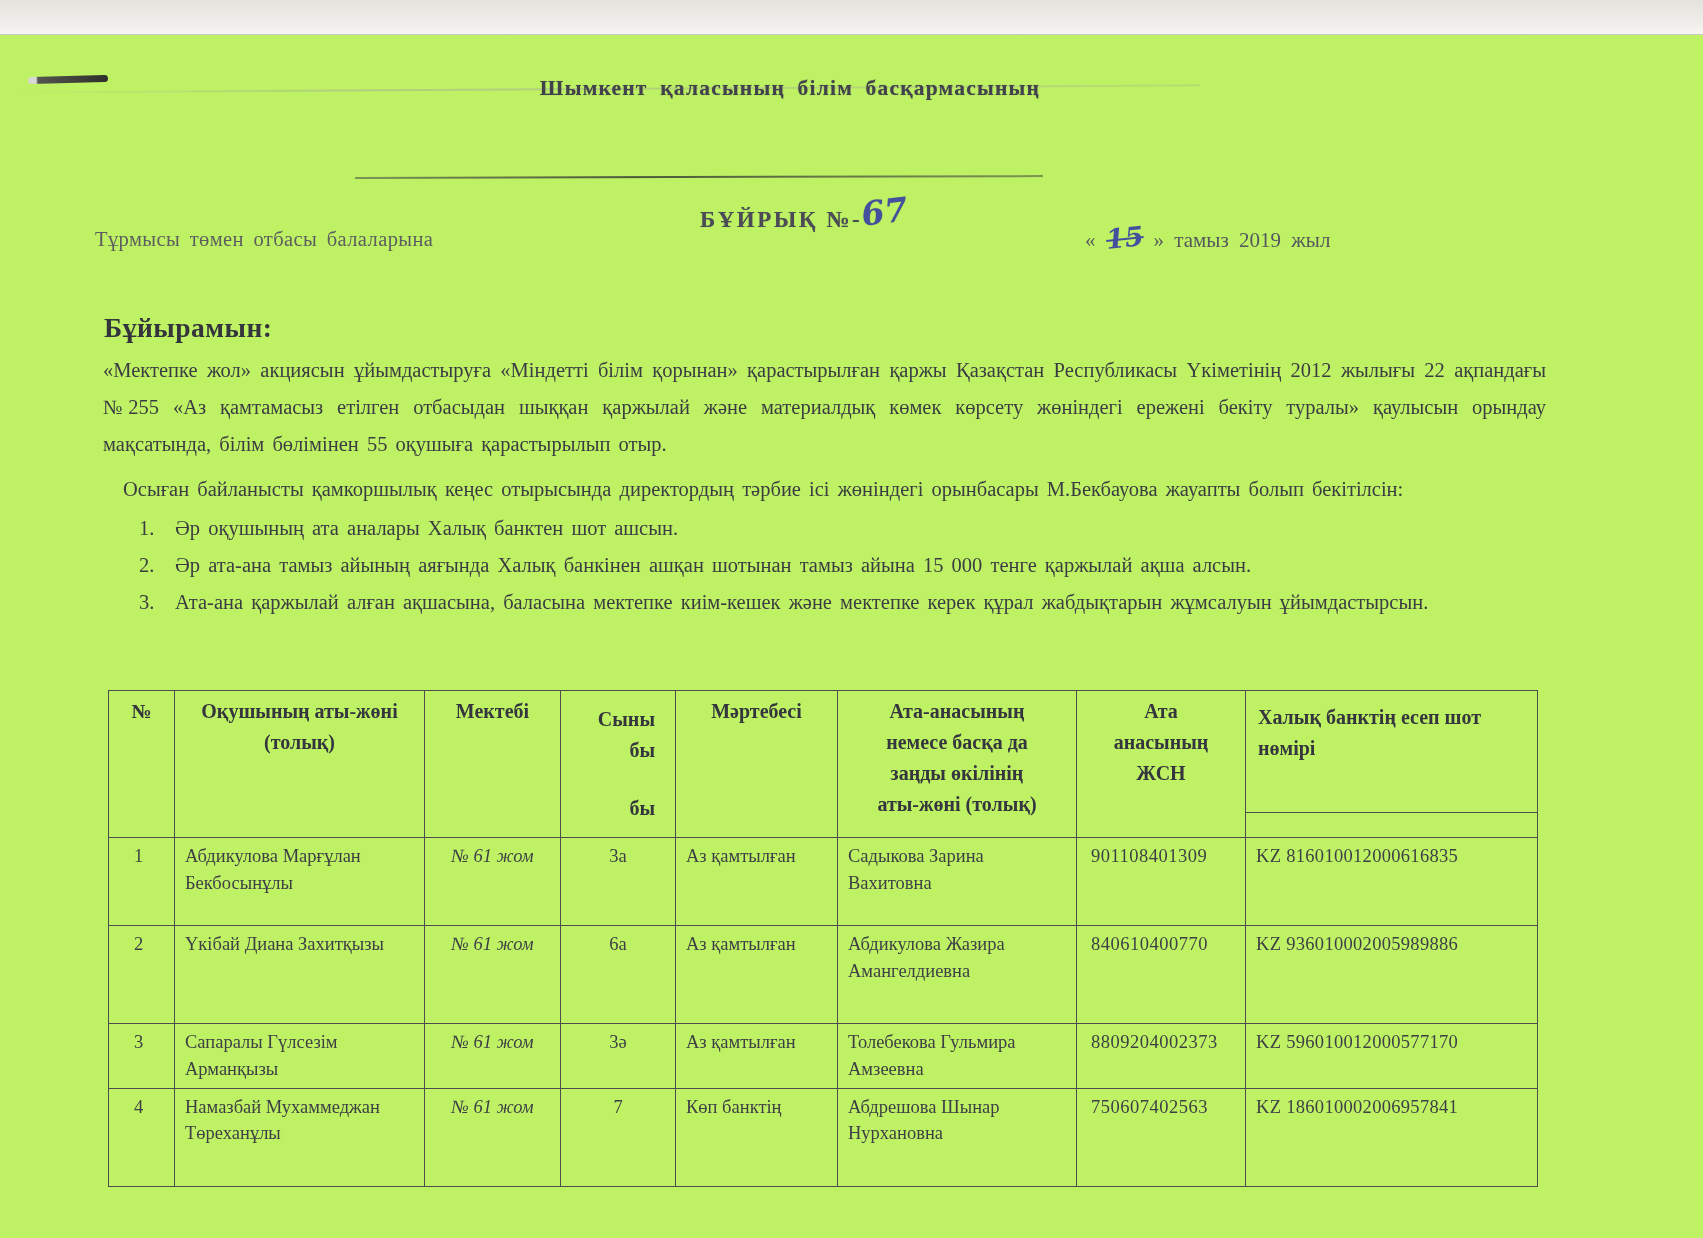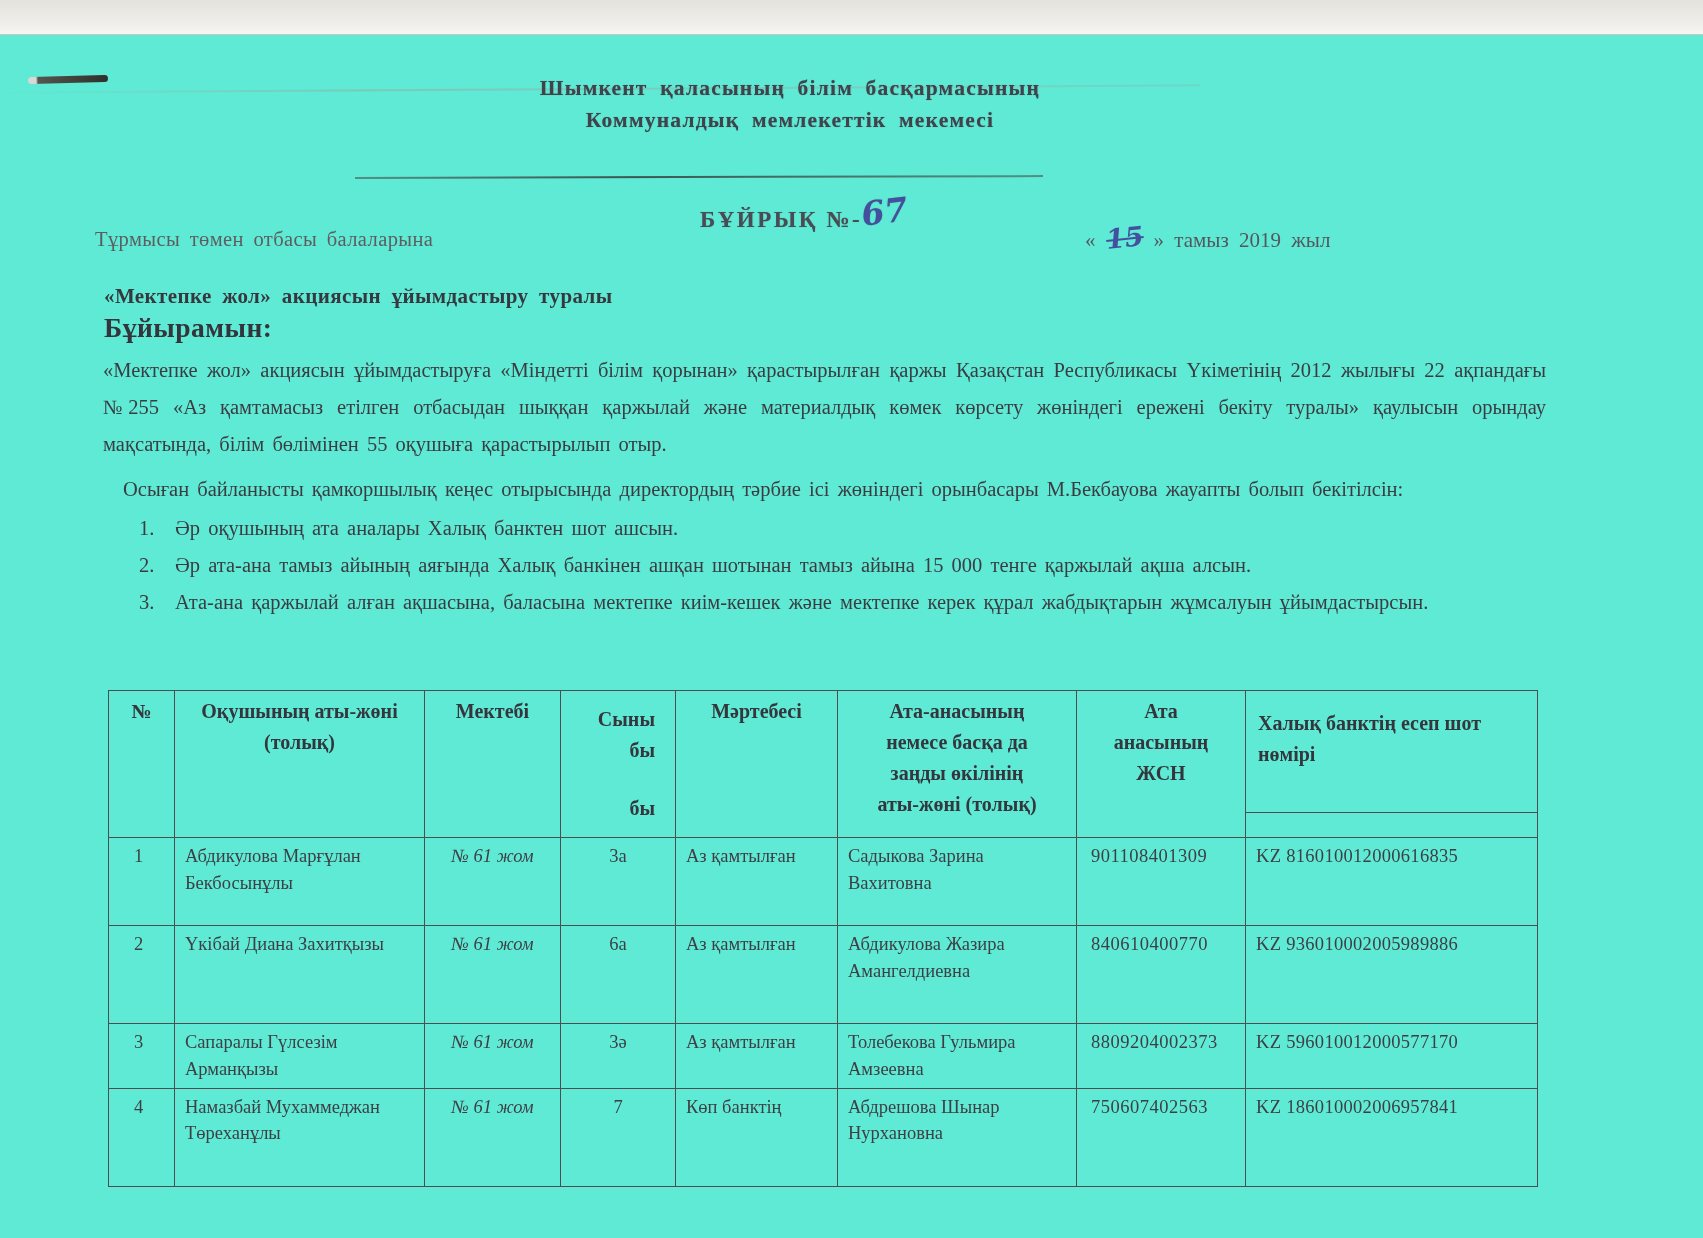--- a/index.html
+++ b/index.html
@@ -1,19 +1,19 @@
 <!DOCTYPE html>
 <html><head>
 <meta charset="utf-8">
 <style>
   html,body{margin:0;padding:0;background:#9a9a9a;}
   .page{
     position:relative;
     width:1703px;height:1238px;
-    background:#5eead4;
+    background:#bef264;
     overflow:hidden;
     font-family:"Liberation Serif","DejaVu Serif",serif;
     color:#3b3c42;
   }
   
   .scan-top-band{
     position:absolute;left:0;top:0;width:100%;height:34px;
     background:linear-gradient(#e3e2dd,#efeeea 70%,#f7f6f2);
     border-bottom:1px solid #c9c8c2;
   }
@@ -95,21 +95,21 @@
     overflow:hidden;
   }
   .students-table th{
     font-weight:700;font-size:20px;color:#35363d;
     text-align:center;line-height:1.55;
   }
   th.h-class{padding:13px 20px;text-align:right;}
   th.h-class .class-flex{display:flex;flex-direction:column;justify-content:space-between;height:120px;}
   th.h-parent{padding:5px 32px;}
   th.h-iin{padding:5px 26px;}
-  th.h-bank{text-align:left;position:relative;padding:17px 12px;}
+  th.h-bank{text-align:left;position:relative;padding:11px 12px;}
   .bank-subline{position:absolute;left:0;right:0;bottom:24px;border-top:1.4px solid #4d4d50;}
   tr.header-row{height:136px;}
   tr.row-1{height:88px;}
   tr.row-2{height:98px;}
   tr.row-3{height:62px;}
   tr.row-4{height:98px;}
   td.c-no{text-align:center;padding-left:4px;}
   td.c-school{text-align:center;white-space:nowrap;font-style:italic;}
   td.c-grade{text-align:center;}
   td.c-iin{padding-left:14px;letter-spacing:.5px;margin-left:29px;}
@@ -119,38 +119,36 @@
 <body>
 
 <div class="page">
 
   <div class="scan-top-band"></div>
   <div class="scan-top-line"></div>
   <div class="staple-mark"></div>
 
   <div class="letterhead">
     <div>Шымкент қаласының білім басқармасының</div>
-    <div>Коммуналдық мемлекеттік мекемесі</div>
   </div>
   <div class="letterhead-rule"></div>
 
   <div class="order-line">
     <span>БҰЙРЫҚ №-</span><span class="ink ink-67">67</span>
   </div>
 
   <div class="addressee">Тұрмысы төмен отбасы балаларына</div>
 
   <div class="date-line">
     <span>«</span>
     <span class="ink ink-15">15</span>
     <span>»</span>
     <span>тамыз  2019 жыл</span>
   </div>
 
-  <div class="subject">«Мектепке жол» акциясын ұйымдастыру туралы</div>
   <div class="decree">Бұйырамын:</div>
 
   <div class="body-text">
     <div>«Мектепке жол» акциясын ұйымдастыруға «Міндетті білім қорынан» қарастырылған қаржы Қазақстан Республикасы Үкіметінің 2012 жылығы 22 ақпандағы №255 «Аз қамтамасыз етілген отбасыдан шыққан қаржылай және материалдық көмек көрсету жөніндегі ережені бекіту туралы» қаулысын орындау мақсатында, білім бөлімінен 55 оқушыға қарастырылып отыр.</div>
     <div class="para2">Осыған байланысты қамкоршылық кеңес отырысында директордың тәрбие ісі жөніндегі орынбасары М.Бекбауова жауапты болып бекітілсін:</div>
     <div class="order-list">
       <div class="list-item">
         <span class="list-num">1.</span>
         <span class="list-text">Әр оқушының ата аналары Халық банктен шот ашсын.</span>
       </div>

